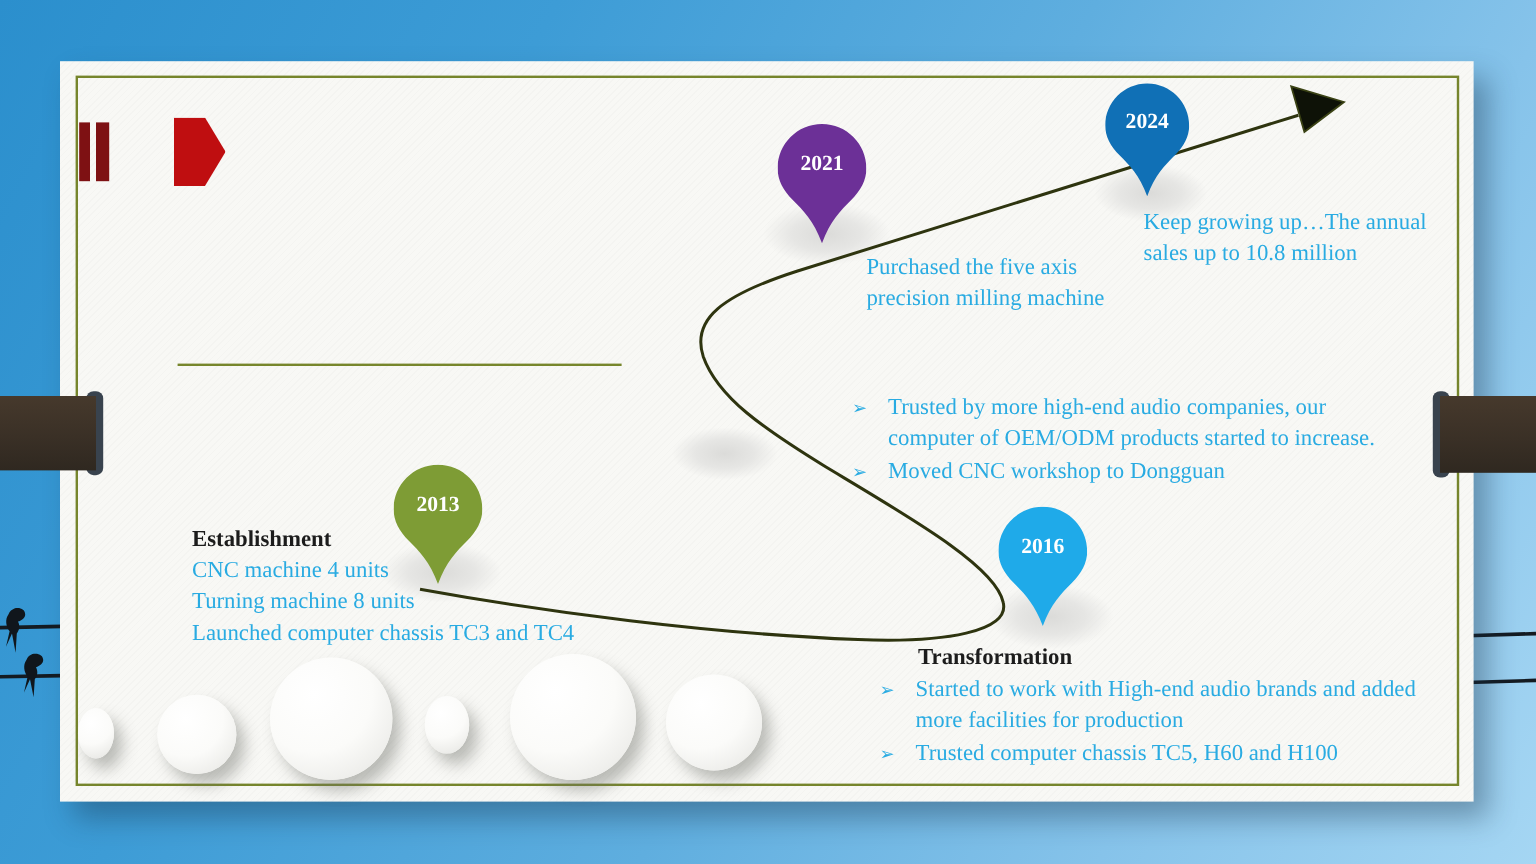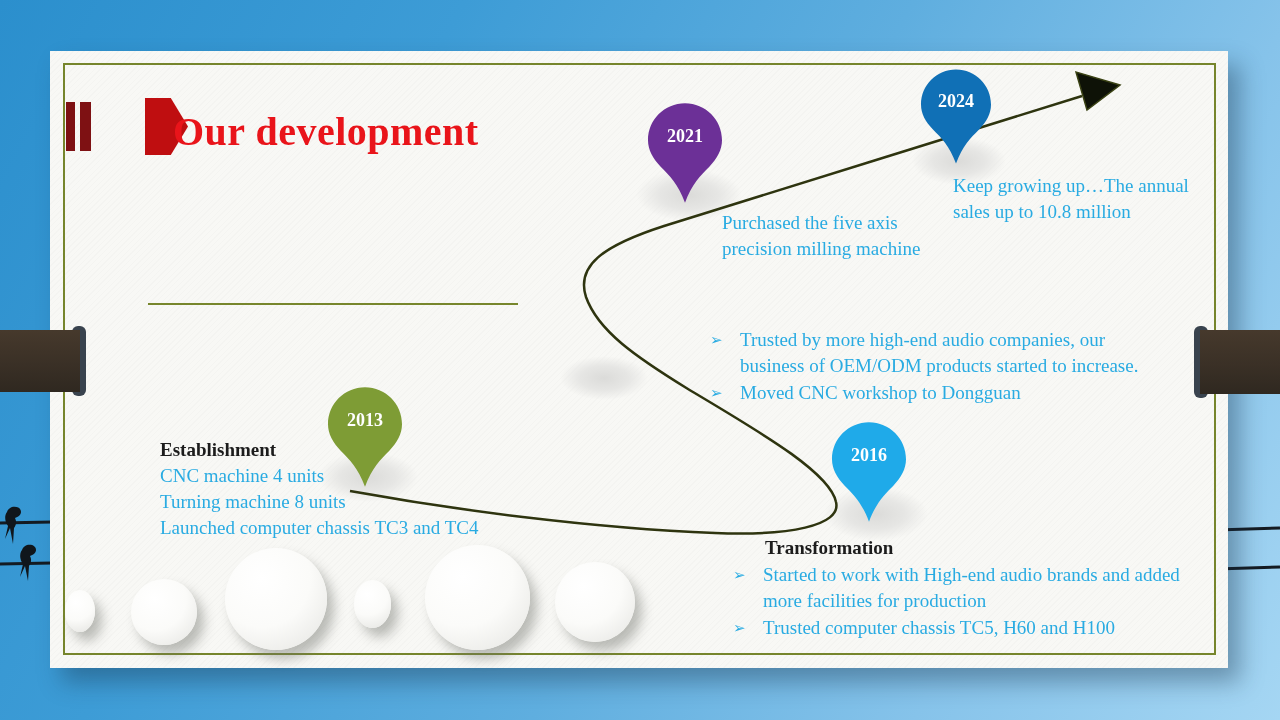--- a/index.html
+++ b/index.html
@@ -84,21 +84,20 @@
     <line x1="1216" y1="569" x2="1280" y2="567" stroke="#141B22" stroke-width="3"></line>
   </svg>
 
   <div class="card">
     <div class="card-border"></div>
 
     <div class="title-icon-bar" style="left:16px;top:51px;width:9px;height:49px;"></div>
     <div class="title-icon-bar" style="left:30px;top:51px;width:11px;height:49px;"></div>
     <div class="title-icon-arrow"></div>
 
-    <h1 class="page-title" style="left:123px;top:57px;">Our development</h1>
     <div class="title-underline" style="left:98px;top:252px;"></div>
   </div>
 
   <div class="pin-shadow" style="left:318px;top:452px;width:100px;height:50px;"></div>
   <div class="pin-shadow" style="left:824px;top:487px;width:104px;height:54px;"></div>
   <div class="pin-shadow" style="left:560px;top:356px;width:88px;height:44px;"></div>
   <div class="pin-shadow" style="left:636px;top:169px;width:106px;height:52px;"></div>
   <div class="pin-shadow" style="left:912px;top:137px;width:94px;height:48px;"></div>
 
   <svg class="overlay-svg" width="1280" height="720">
@@ -147,21 +146,21 @@
   <div class="block" style="left:112px;top:437px;width:420px;margin-left:48px;">
     <div class="blk-heading">Establishment</div>
     <div class="cyan-line">CNC machine 4 units</div>
     <div class="cyan-line">Turning machine 8 units</div>
     <div class="cyan-line">Launched computer chassis TC3 and TC4</div>
   </div>
 
   <div class="block" style="left:710px;top:326px;width:490px;">
     <div class="bullet-row">
       <span class="bullet-marker">➢</span>
-      <span class="bullet-text" style="max-width:428px;">Trusted by more high-end audio companies, our business of OEM/ODM products started to increase.</span>
+      <span class="bullet-text" style="max-width:428px;">Trusted by more high-end audio companies, our computer of OEM/ODM products started to increase.</span>
     </div>
     <div class="bullet-row">
       <span class="bullet-marker">➢</span>
       <span class="bullet-text">Moved CNC workshop to Dongguan</span>
     </div>
   </div>
 
   <div class="block cyan-line" style="left:722px;top:210px;width:214px;">Purchased the five axis precision milling machine</div>
 
   <div class="block cyan-line" style="left:953px;top:173px;width:268px;">Keep growing up…The annual sales up to 10.8 million</div>

